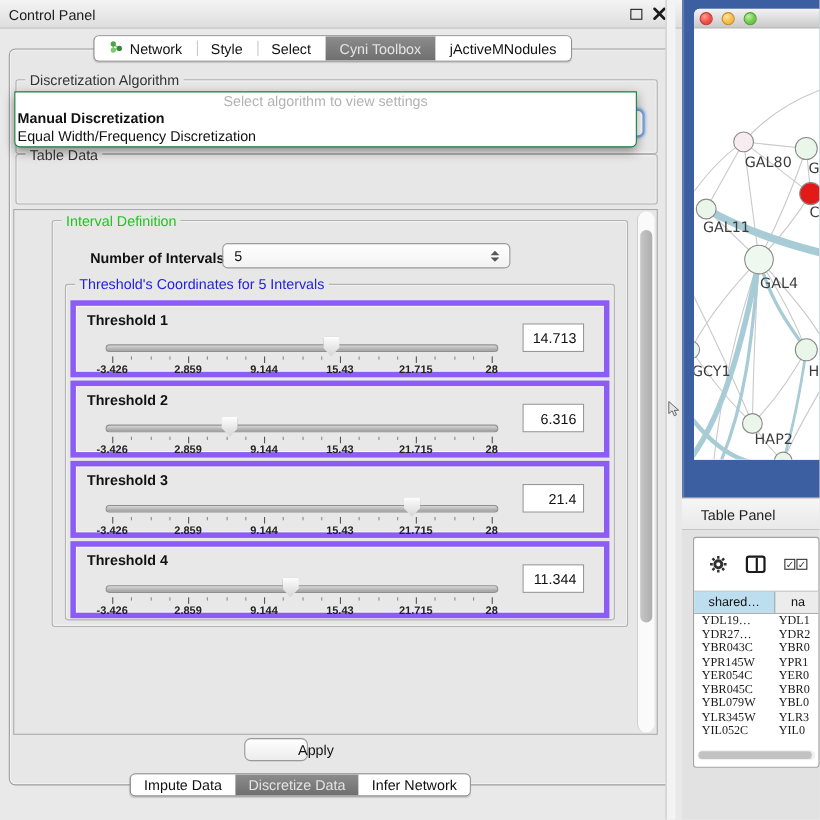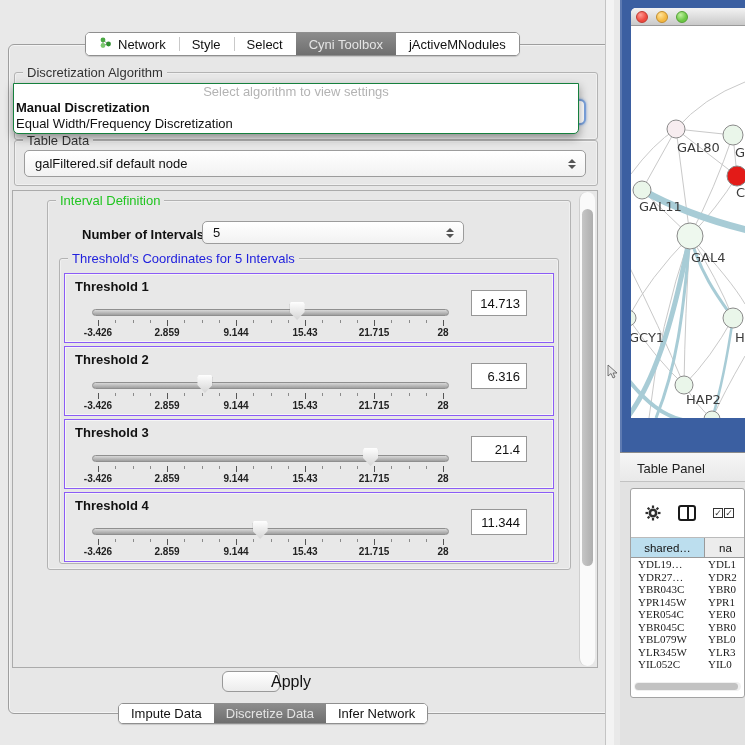--- a/index.html
+++ b/index.html
@@ -77,21 +77,21 @@
     background:#fafafa; border-left:1px solid #cfcfcf; border-radius:8px; }
   #sp-thumb { position:absolute; left:2px; top:17px; width:11px; height:357px;
     background:linear-gradient(90deg,#c6c6c6,#aeaeae); border-radius:6px; }
 
   #grp-interval { left:34px; top:9px; width:524px; height:370px; }
   #count-label { position:absolute; left:34px; top:26px; font-size:13px; font-weight:bold; color:#111; }
   #count-combo { left:154px; top:20px; width:262px; height:23px; }
   #grp-thresh { left:11px; top:57px; width:500px; height:306px; }
 
   .th-panel { position:absolute; left:4px; width:490px; height:70px;
-    border:1px solid #8b5cf6; box-shadow: inset 0 0 0 1px rgba(255,255,255,.6);
+    border:5px solid #8b5cf6; box-shadow: inset 0 0 0 1px rgba(255,255,255,.6);
     background:#e8e8e8; }
   .th-label { position:absolute; left:10px; top:5px; font-size:13px; font-weight:bold; color:#111; }
   .th-slider { position:absolute; left:27px; top:24px; width:357px; height:40px; }
   .track { position:absolute; left:0; top:11px; width:357px; height:7px; border-radius:4px;
     background:linear-gradient(#d8d8d8,#9f9f9f); border:1px solid #8f8f8f; }
   .thumb { position:absolute; top:4px; width:15px; height:18px;
     background:linear-gradient(#fefefe,#d5d5d5);
     clip-path:polygon(8% 0,92% 0,100% 12%,100% 55%,50% 100%,0 55%,0 12%);
     filter:drop-shadow(0 0 1px #777); }
   .ticks { position:absolute; left:0; top:20px; width:357px; height:20px; }
@@ -108,21 +108,21 @@
   #attr-list { position:absolute; left:10px; top:30px; width:424px; height:55px;
     background:#fff; border:1px solid #ababab; overflow:hidden; }
   .attr-item { font-size:13px; color:#222; padding-left:11px; height:16px; line-height:16px; }
   #attr-scrollbar { position:absolute; right:1px; top:1px; width:13px; bottom:1px;
     background:#f2f2f2; border-left:1px solid #d8d8d8; }
   #attr-thumb { position:absolute; left:2px; top:2px; width:9px; height:42px;
     background:#b5b5b5; border-radius:5px; }
 
   #apply-btn { left:222px; top:671px; width:58px; height:21px;
     background:linear-gradient(#ffffff,#ececec); border:1px solid #999;
-    border-radius:6px; font-size:16px; color:#111; text-align:center; line-height:19px;padding-left:48px; }
+    border-radius:6px; font-size:13px; color:#111; text-align:center; line-height:19px;padding-left:48px; }
 
   
   #net-window { left:620px; top:0; width:125px; height:452px;
     background:var(--window-border-blue,#3b5fa1);
     box-shadow: inset 2px 0 0 rgba(255,255,255,.18); }
   #mac-win { position:absolute; left:11px; top:8px; width:114px; height:410px;
     background:#fff; border-radius:5px 0 0 0; overflow:hidden; }
   #mac-titlebar { height:18px; background:linear-gradient(#f3f3f3,#c9c9c9);
     border-bottom:1px solid #9a9a9a; display:flex; align-items:center; padding-left:5px; gap:8px; }
   .traffic { width:12px; height:12px; border-radius:50%; }
@@ -160,20 +160,29 @@
     background:#c2c2c2; border-radius:4px; }
 
   #gap-strip { left:605px; top:0; width:9px; height:745px; background:#f3f3f3;
     border-left:1px solid #c4c4c4; }
   #cursor { left:607px; top:364px; width:12px; height:16px; z-index:50; }
 </style>
 </head>
 <body>
 
 <div class="abs" id="control-panel">
+  <div class="abs" id="cp-titlebar">
+    <div class="abs" id="cp-title">Control Panel</div>
+    <div class="abs" id="float-btn"></div>
+    <div class="abs" id="close-btn">
+      <svg width="13" height="13" viewBox="0 0 13 13">
+          <path d="M2 2 L11 11 M11 2 L2 11" stroke="#1a1a1a" stroke-width="2.4" stroke-linecap="round"></path>
+        </svg>
+    </div>
+  </div>
 
   <div class="abs" id="outer-pane"></div>
 
   <div class="abs seg-group" id="top-tabs">
     <div class="seg">
       <svg class="net-icon" viewBox="0 0 13 14">
         <path d="M4 3 L9 7 M4 8 L9 7 M4 3 L4 8" stroke="#9a9a9a" stroke-width="1"></path>
         <circle cx="4" cy="3" r="2.4" fill="#4aa843"></circle>
           <circle cx="4" cy="8.5" r="2.4" fill="#7cc96f"></circle>
           <circle cx="9.5" cy="7" r="2.4" fill="#2f8f2f"></circle>
@@ -204,27 +213,20 @@
   <div class="abs" id="algo-popup">
     <div class="placeholder">Select algorithm to view settings</div>
     <div id="algo-options">
         <div class="opt first">Manual Discretization</div>
         <div class="opt">Equal Width/Frequency Discretization</div>
       </div>
   </div>
 
   <div class="groupbox" id="grp-table">
     <span class="group-label">Table Data</span>
-  </div>
-  <div class="combo" id="table-combo">
-    <span>galFiltered.sif default node</span>
-    <span class="stepper">
-        <i class="up"></i>
-        <i class="down"></i>
-      </span>
   </div>
 
   <div class="abs" id="scrollpane">
     <div class="groupbox" id="grp-interval">
       <span class="group-label green">Interval Definition</span>
       <span id="count-label">Number of Intervals</span>
       <div class="combo" id="count-combo">
         <span>5</span>
         <span class="stepper">
             <i class="up"></i>

